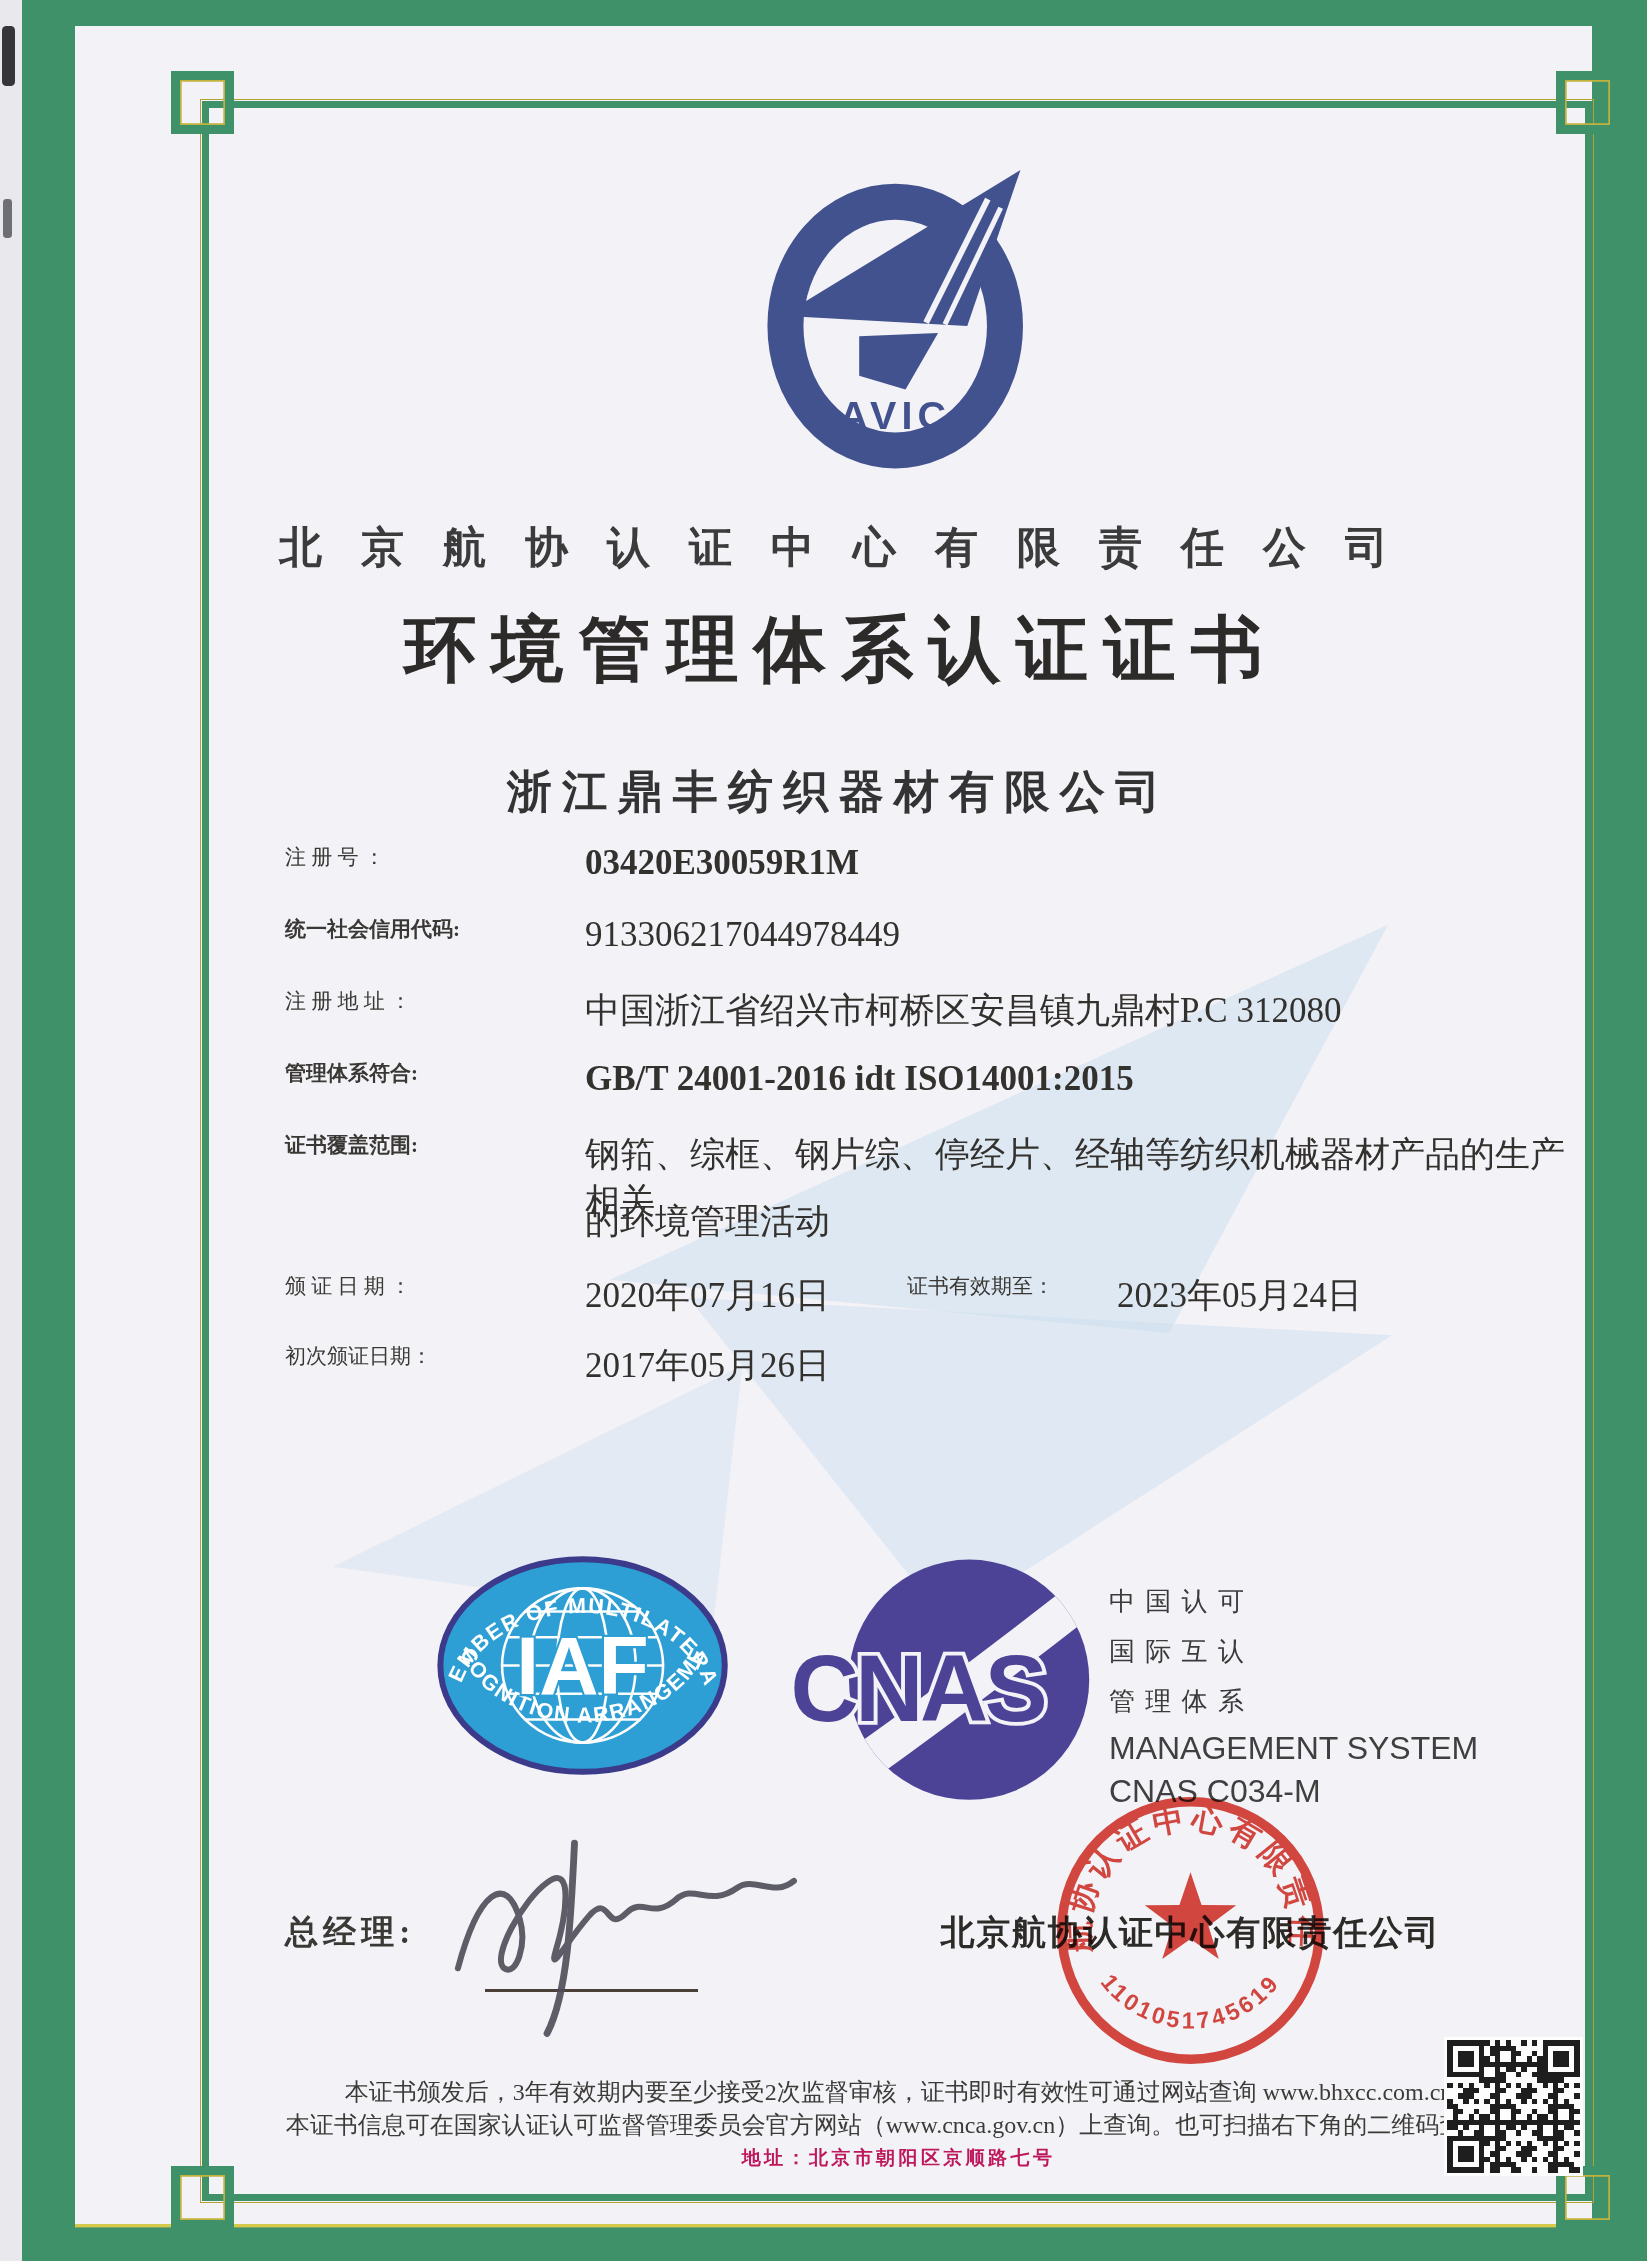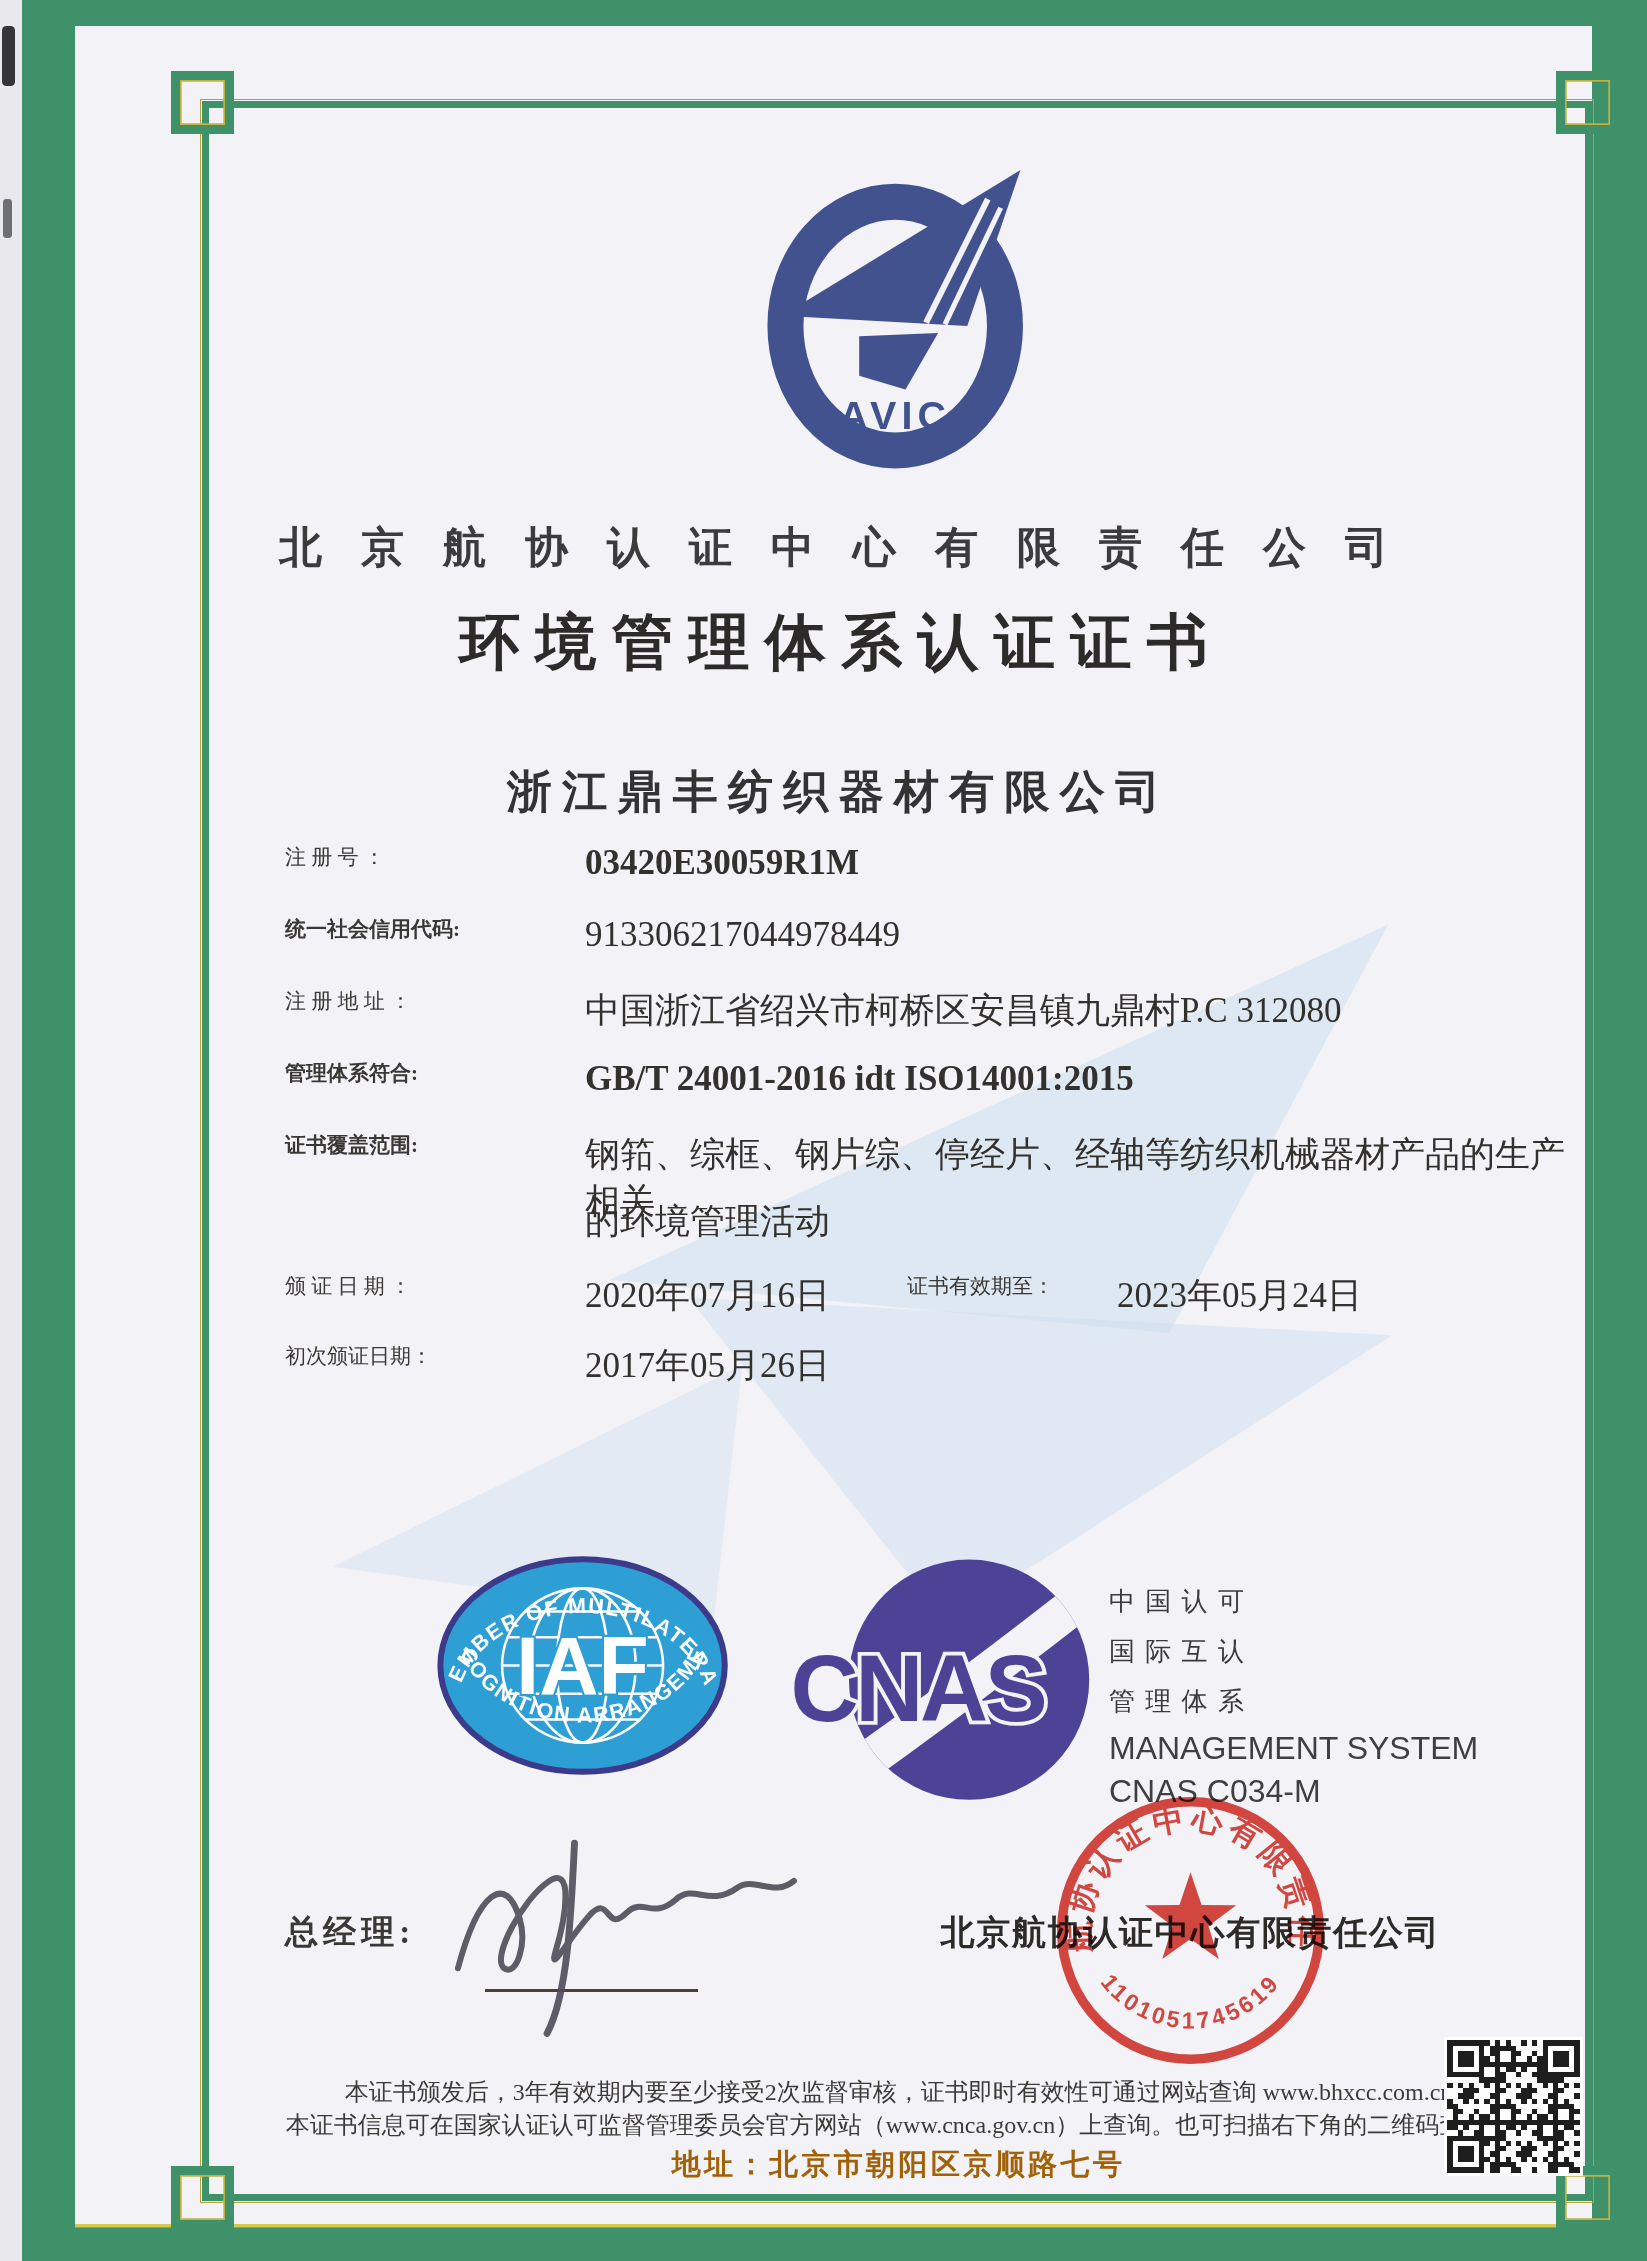--- a/index.html
+++ b/index.html
@@ -21,39 +21,39 @@
   .wm1{left:523px;top:961px;width:824px;height:369px;opacity:.5;transform:rotate(-9deg);
        clip-path:polygon(0 62%,100% 0,66% 100%);}
   .wm2{left:600px;top:1201px;width:703px;height:403px;opacity:.45;transform:rotate(7deg);
        clip-path:polygon(0 28%,100% 16%,42% 100%);}
   .wm3{left:257px;top:1390px;width:446px;height:240px;opacity:.35;transform:rotate(-14deg);
        clip-path:polygon(0 40%,100% 0,80% 100%);}
 
   .abs{position:absolute;z-index:3;}
   .ctr{left:0;width:1517px;text-align:center;}
   .org-name{top:493px;font-size:43px;letter-spacing:39px;text-indent:39px;font-weight:600;color:#3b3b3b;}
-  .cert-title{top:576px;font-size:61px;letter-spacing:15.4px;text-indent:15.4px;font-weight:bold;color:#2c2b29;}
+  .cert-title{top:576px;font-size:72px;letter-spacing:15.4px;text-indent:15.4px;font-weight:bold;color:#2c2b29;}
   .company-name{top:736px;font-size:45px;letter-spacing:10.3px;text-indent:10.3px;font-weight:bold;color:#333;}
 
   .flabel{position:absolute;left:210px;font-size:21px;color:#3a3834;z-index:3;}
   .fvalue{position:absolute;left:510px;font-size:35px;color:#33312e;z-index:3;}
   .b{font-weight:bold;}
   .pc{}
 
   .acc-cn{font-size:26px;letter-spacing:10.3px;color:#3a3a3a;line-height:50px;}
   .acc-en{font-family:"Liberation Sans","DejaVu Sans",sans-serif;font-size:32px;color:#3f3f3f;line-height:43px;}
 
   .gm-label{left:210px;top:1884px;font-size:33px;font-weight:600;color:#3b3936;letter-spacing:5.1px;}
   .sig-line{position:absolute;left:410px;top:1963px;width:213px;height:2.6px;background:#4a4038;z-index:4;}
   .org-line{left:858px;top:1884px;width:515px;text-align:center;font-size:34px;font-weight:bold;
     color:#2d2b28;letter-spacing:1.7px;z-index:5;}
 
   .fineprint{left:146px;width:1355px;text-align:center;font-size:24px;color:#3d3b38;z-index:3;}
   .fp1{top:2050px;} .fp2{top:2083px;}
-  .addr{top:2119px;font-size:29px;font-weight:bold;letter-spacing:3.4px;color:#a16207;}
+  .addr{top:2119px;font-size:19px;font-weight:bold;letter-spacing:3.4px;color:#be185d;}
 
   .seal{position:absolute;left:961px;top:1750px;width:309px;height:309px;z-index:10;
     mix-blend-mode:multiply;opacity:.92;}
   .sigsvg{position:absolute;left:369px;top:1812px;width:369px;height:210px;z-index:9;}
 
   #qr{position:absolute;left:1369px;top:2011px;width:139px;height:139px;background:#fdfdfd;
     display:grid;grid-template-columns:repeat(25,1fr);grid-template-rows:repeat(25,1fr);
     padding:3.4px;box-sizing:border-box;z-index:6;}
   #qr .qm{background:#1e1e1e;}
 

